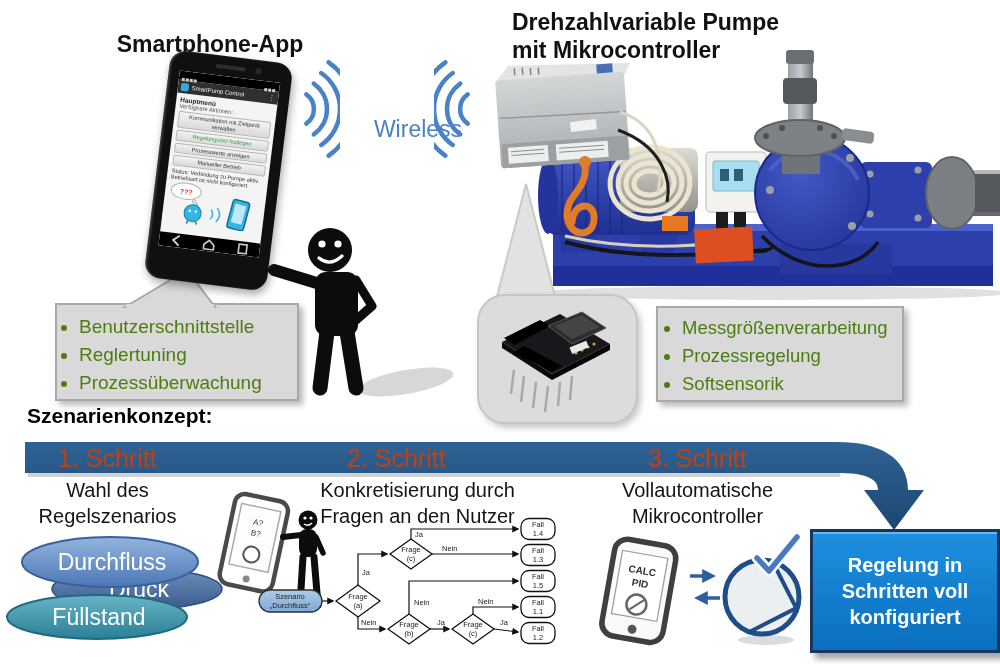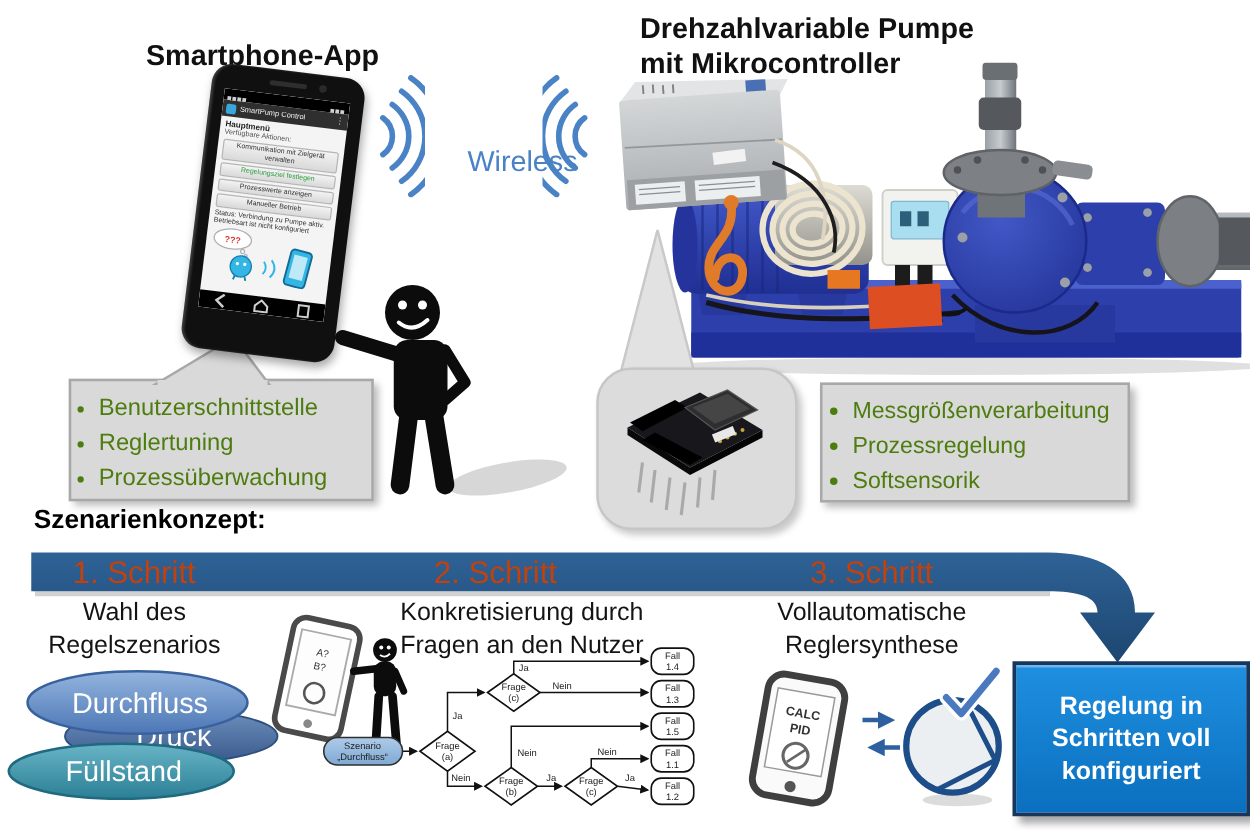--- a/index.html
+++ b/index.html
@@ -363,21 +363,21 @@
   <div class="abs caption" style="left:15px;top:477px;width:185px;">
     <div>Wahl des</div>
     <div>Regelszenarios</div>
   </div>
   <div class="abs caption" style="left:300px;top:477px;width:235px;">
     <div>Konkretisierung durch</div>
     <div>Fragen an den Nutzer</div>
   </div>
   <div class="abs caption" style="left:595px;top:477px;width:205px;">
     <div>Vollautomatische</div>
-    <div>Reglersynthese</div>
+    <div>Mikrocontroller</div>
   </div>
 
   <svg class="abs" style="left:0px;top:530px;" width="235" height="134" viewBox="0 0 235 134">
     <defs>
       <linearGradient id="e1" x1="0" y1="0" x2="0" y2="1">
         <stop offset="0" stop-color="#93b4de"></stop>
           <stop offset="1" stop-color="#4c77b5"></stop>
       </linearGradient>
       <linearGradient id="e2" x1="0" y1="0" x2="0" y2="1">
         <stop offset="0" stop-color="#6d90bd"></stop>

